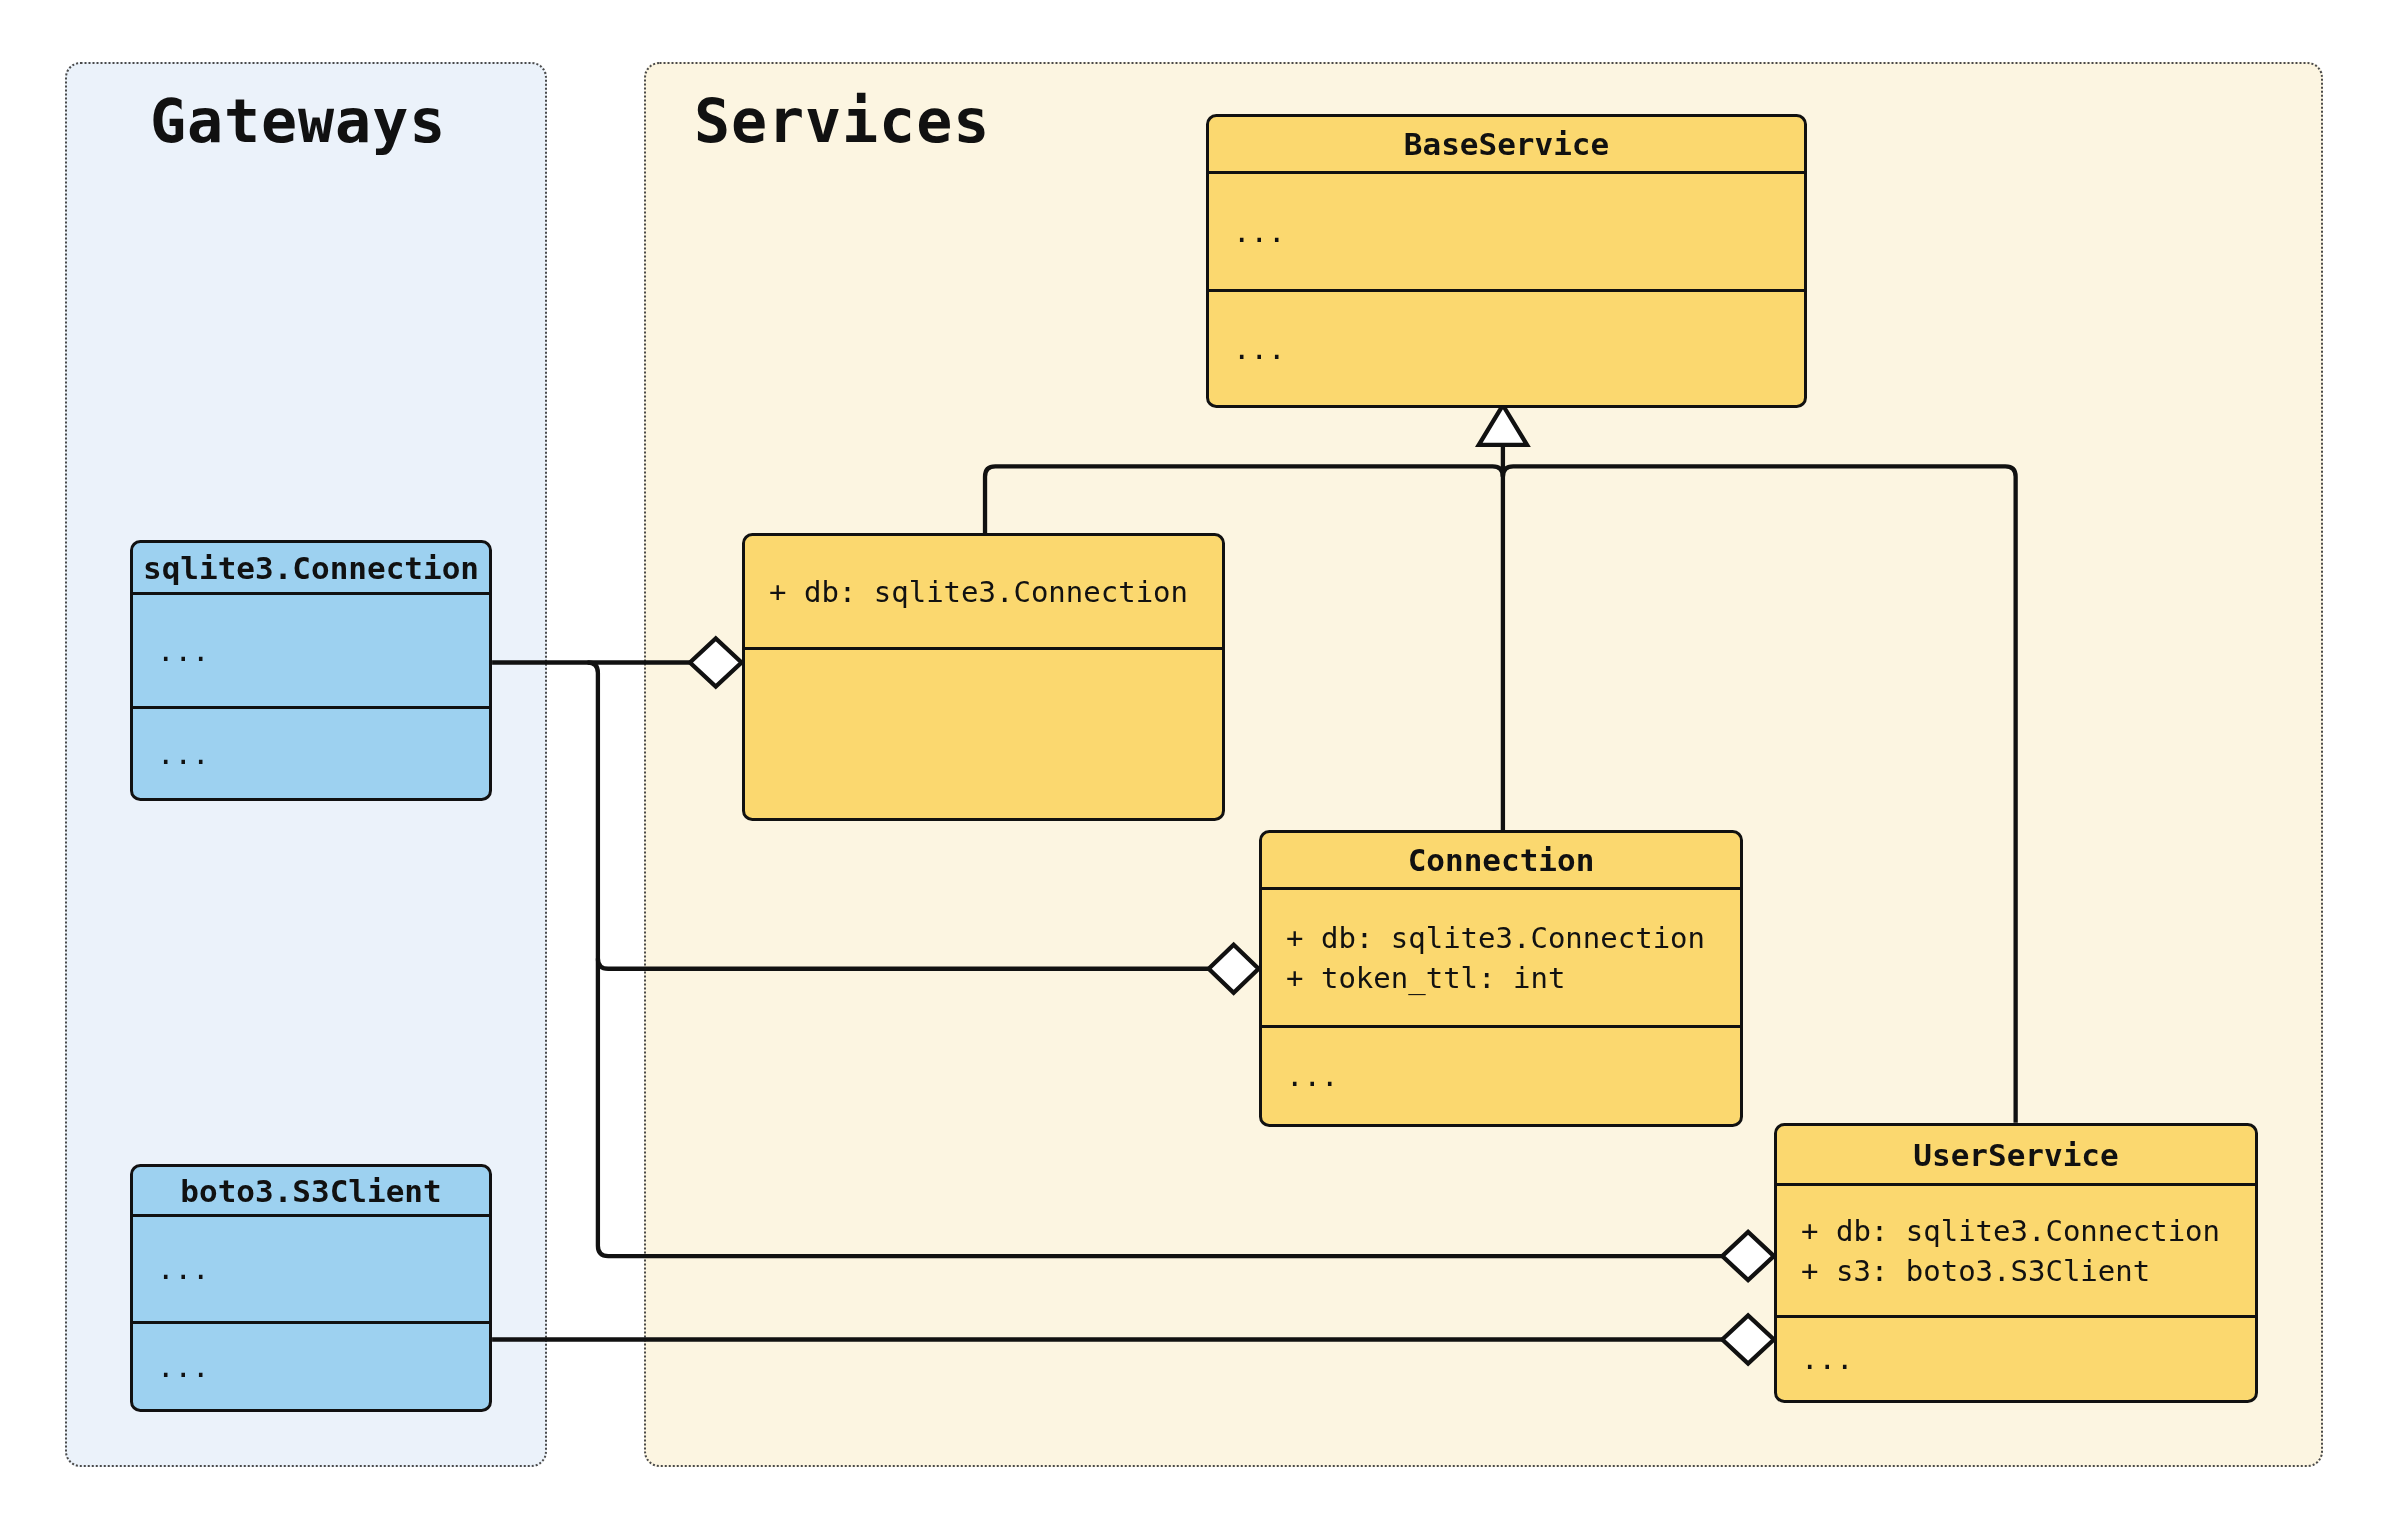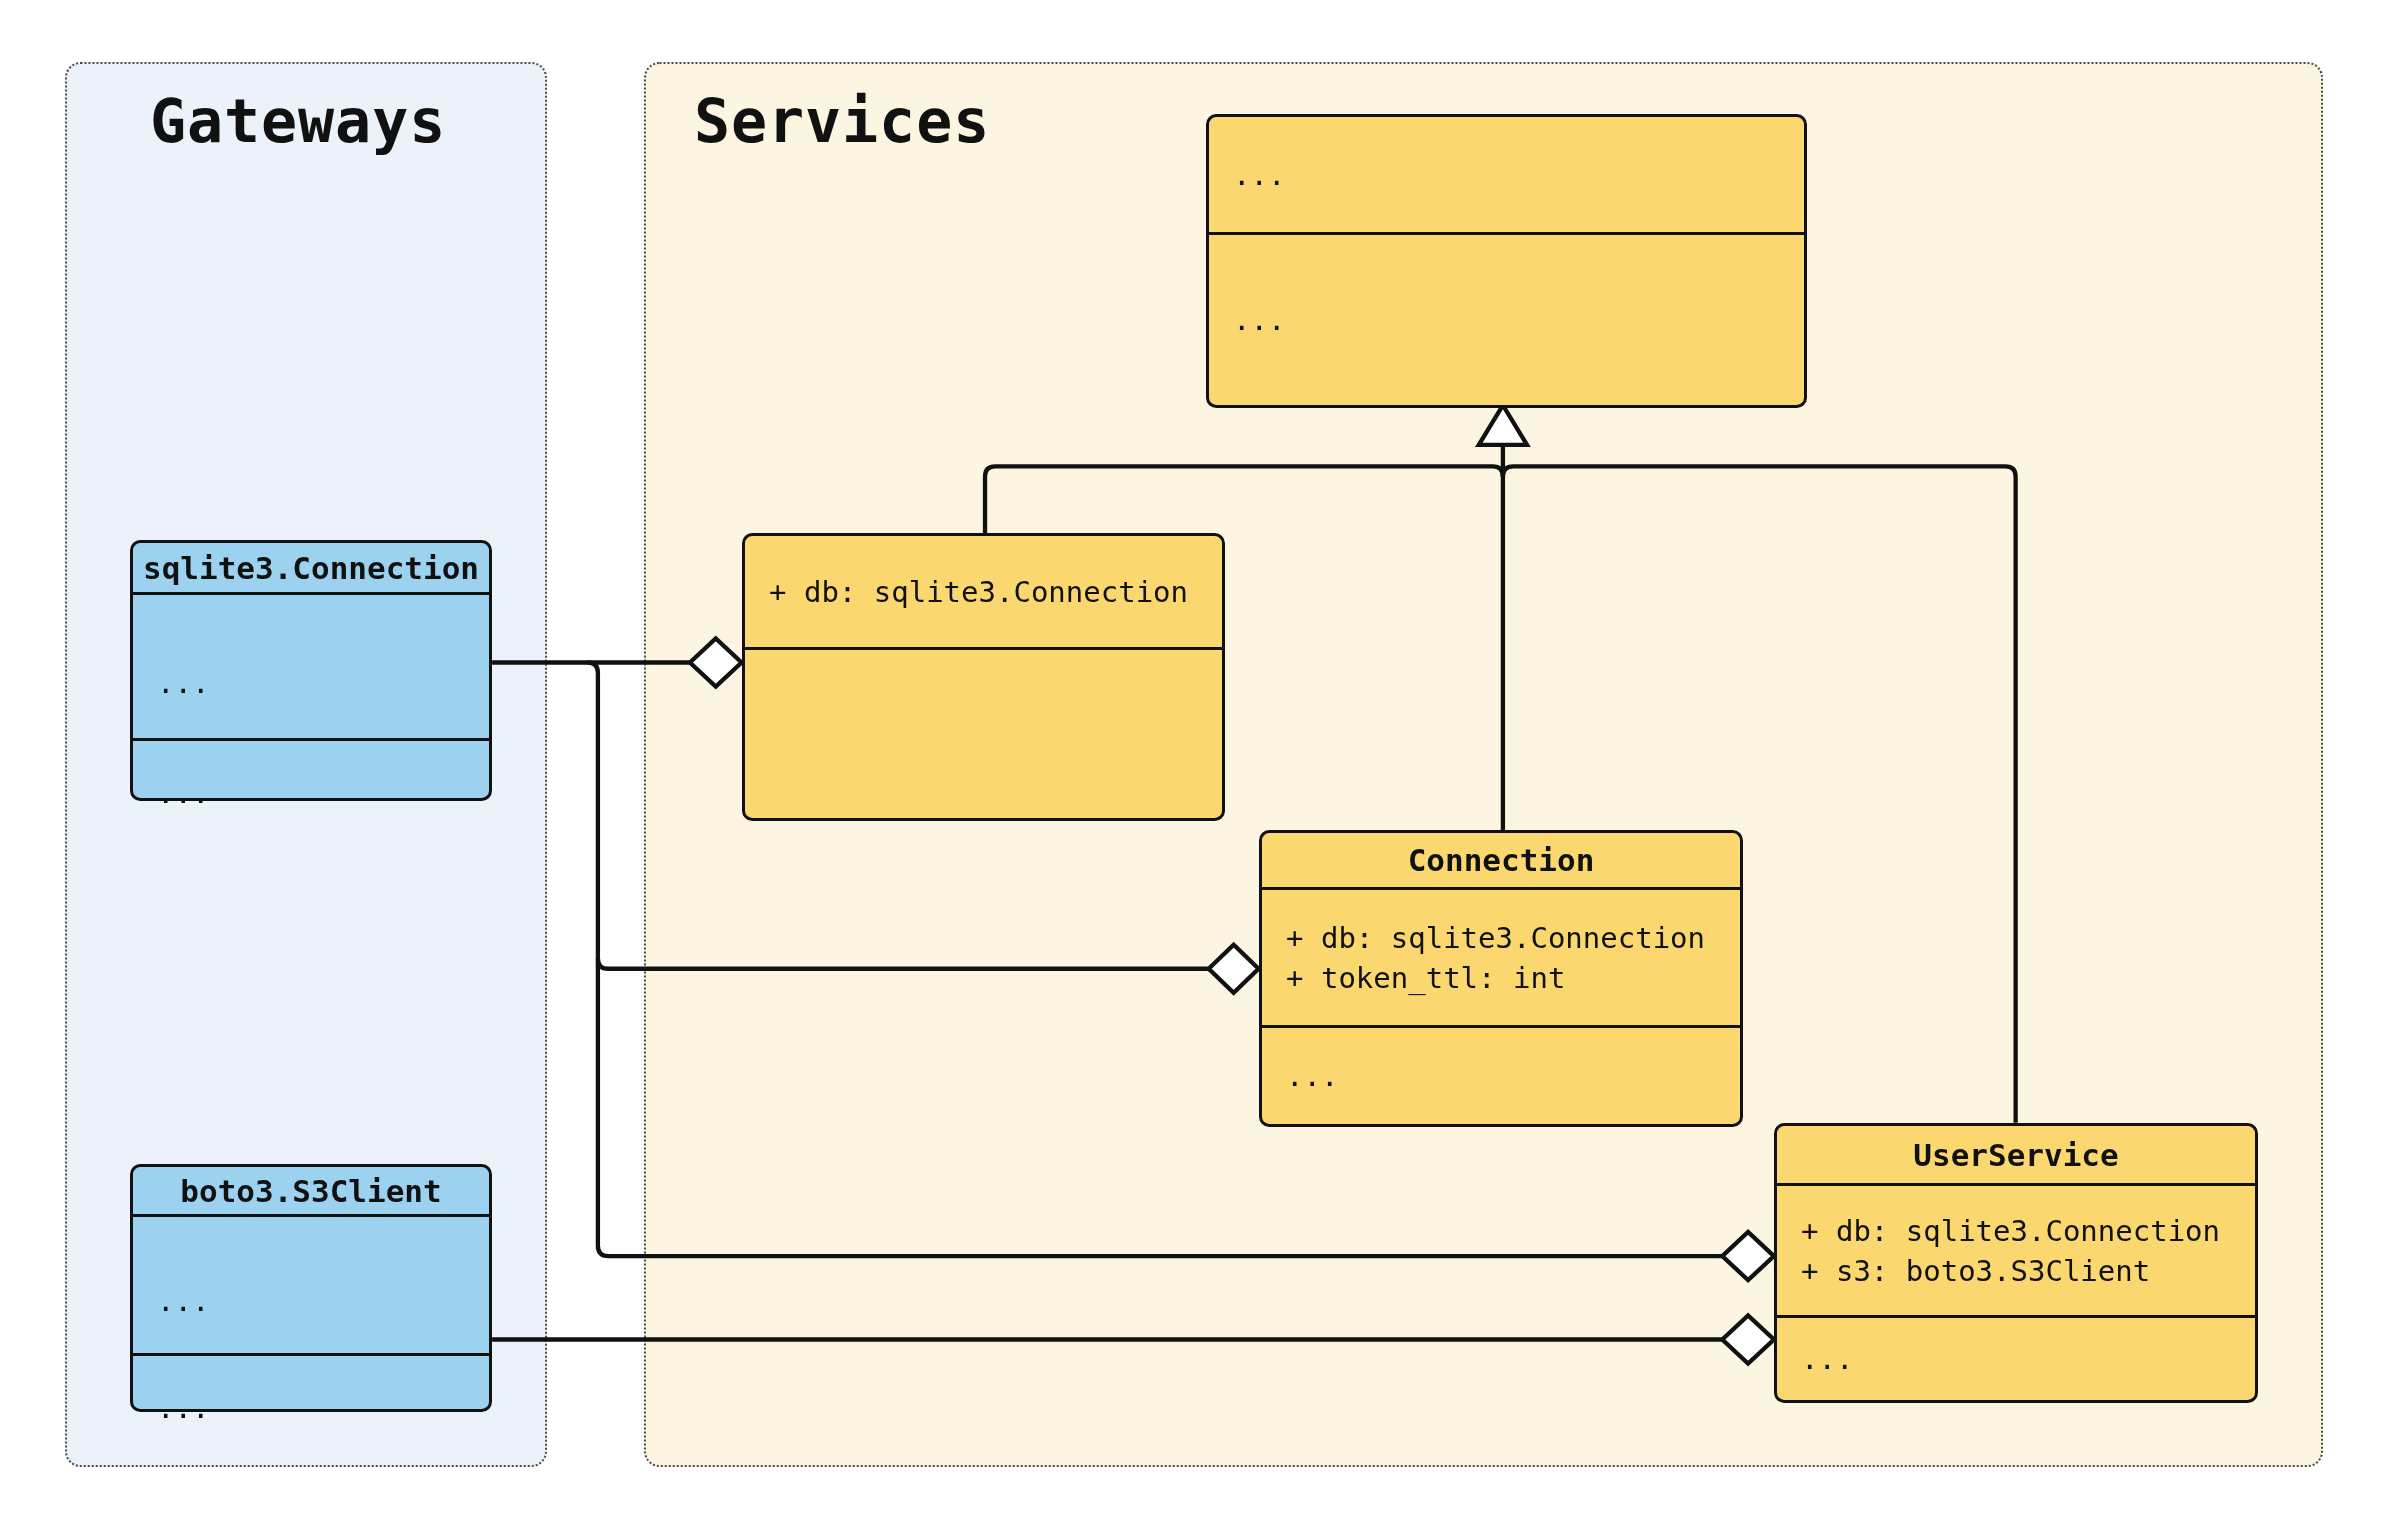--- a/index.html
+++ b/index.html
@@ -6,21 +6,21 @@
   #stage{position:relative;width:2389px;height:1534px;background:#ffffff;overflow:hidden;
          font-family:"DejaVu Sans Mono", monospace;color:#111;}
   .panel{position:absolute;border:2.6px dotted #4a4a4a;border-radius:15.5px;box-sizing:border-box;z-index:1;}
   .panel-gateways{left:65px;top:62px;width:482px;height:1405px;background:#EBF2FA;}
   .panel-services{left:644px;top:62px;width:1679px;height:1405px;background:#FCF5E1;}
   .panel-title{position:absolute;font-weight:bold;font-size:60px;letter-spacing:0.9px;z-index:4;white-space:pre;}
   #relsvg{position:absolute;left:0;top:0;z-index:2;}
   .box{position:absolute;border:3.4px solid #111;border-radius:10.3px;display:flex;flex-direction:column;
        box-sizing:border-box;z-index:3;}
   .service{background:#FBD86F;}
-  .gateway{background:#9DD1F0;gap:32px;}
+  .gateway{background:#9DD1F0;}
   .box-title{display:flex;align-items:center;justify-content:center;font-weight:bold;font-size:31px;
              border-bottom:3.4px solid #111;flex:0 0 auto;box-sizing:border-box;white-space:pre;}
   .box-attrs{border-bottom:3.4px solid #111;display:flex;flex-direction:column;justify-content:center;
              padding-left:24px;flex:0 0 auto;box-sizing:border-box;}
   .box-methods{flex:1 1 auto;display:flex;flex-direction:column;justify-content:center;
                padding-left:24px;box-sizing:border-box;}
   .mono-line{font-size:29px;line-height:40px;white-space:pre;}
 </style>
 </head>
 <body>
@@ -45,20 +45,21 @@
     <g stroke="#111" stroke-width="5" fill="#ffffff">
       <polygon points="1747,471 1775,517 1719,517"></polygon>
       <polygon points="802,770 832,742 862,770 832,798"></polygon>
       <polygon points="1405,1126 1434,1098 1463,1126 1434,1154"></polygon>
       <polygon points="2002,1460 2032,1432 2062,1460 2032,1488"></polygon>
       <polygon points="2002,1557 2032,1529 2062,1557 2032,1585"></polygon>
     </g>
   </svg>
 
   <div class="box service" style="left:1206px;top:114px;width:601px;height:294px;">
+    <div class="box-title" style="height:57px;">BaseService</div>
     <div class="box-attrs" style="height:118px;">
       <div class="mono-line">...</div>
     </div>
     <div class="box-methods">
       <div class="mono-line">...</div>
     </div>
   </div>
 
   <div class="box gateway" style="left:130px;top:540px;width:362px;height:261px;">
     <div class="box-title" style="height:52px;">sqlite3.Connection</div>

